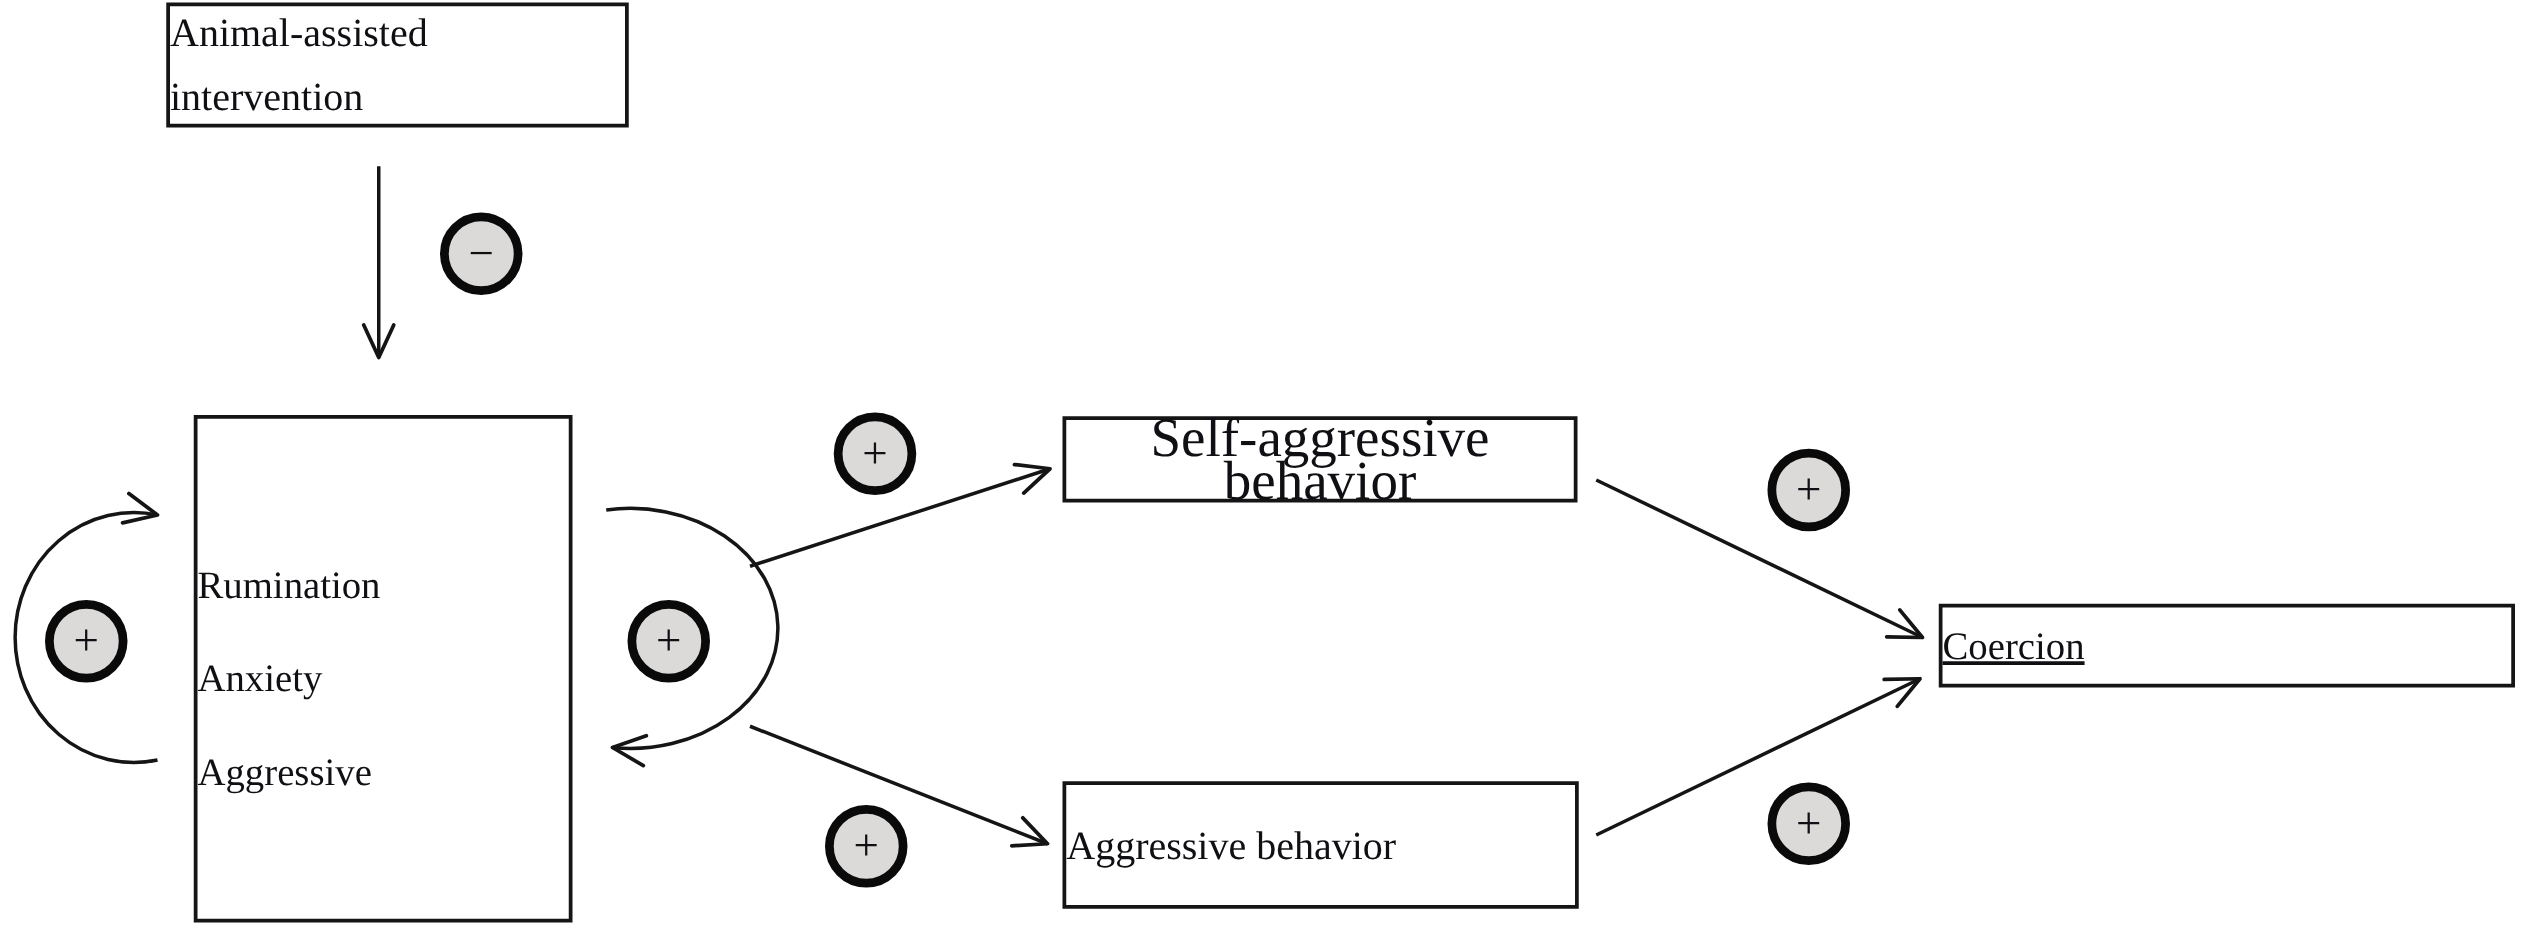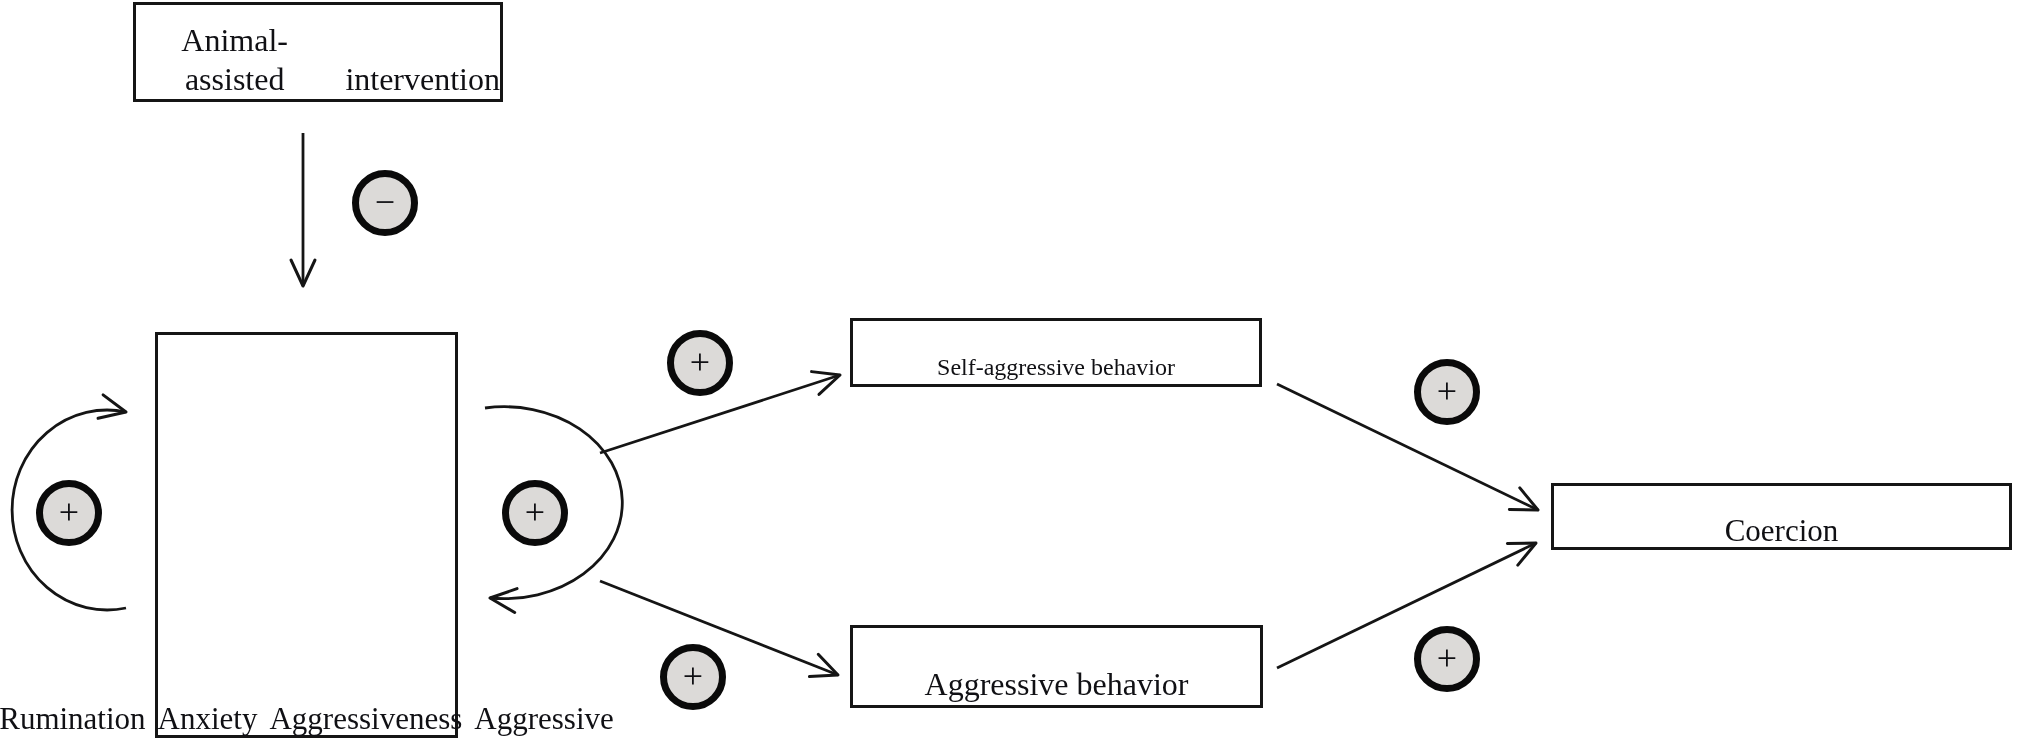--- a/index.html
+++ b/index.html
@@ -32,49 +32,49 @@
     stroke-width: 3px;
     stroke-linecap: round;
     stroke-linejoin: round;
   }
   .node {
     position: absolute;
     box-sizing: border-box;
     border: 3px solid var(--line-color, #151515);
     background: #ffffff;
     display: flex;
-    flex-direction: row;
-    align-items: flex-end;
+    flex-direction: column;
+    align-items: flex-start;
     justify-content: center;
     text-align: center;
     gap: 12px;
   }
   .node .line { display: block; }
   .node-intervention {
     left: 133px; top: 2px; width: 370px; height: 100px;
     font-size: 32px; line-height: 39px;
   }
   .node-symptoms {
     left: 155px; top: 332px; width: 303px; height: 406px;
     font-size: 31px; line-height: 32px;
     justify-content: center;
     padding-top: 16px;
     row-gap: 43px;
   }
   .node-self-aggressive {
-    left: 850px; top: 318px; width: 412px; height: 69px;
-    font-size: 24px; line-height: 34px;
+    left: 850px; top: 333px; width: 412px; height: 69px;
+    font-size: 44px; line-height: 34px;
   }
   .node-aggressive-others {
-    left: 850px; top: 625px; width: 413px; height: 83px;
+    left: 850px; top: 625px; width: 413px; height: 102px;
     font-size: 32px; line-height: 42px;
   }
   .node-coercion {
     left: 1551px; top: 483px; width: 461px; height: 67px;
-    font-size: 31px; line-height: 33px;
+    font-size: 31px; line-height: 33px; text-decoration: underline;
   }
   .sign {
     position: absolute;
     box-sizing: border-box;
     width: 66px; height: 66px;
     border: 7px solid var(--sign-border, #0a0a0a);
     border-radius: 50%;
     background: var(--sign-fill, #dcdad8);
     display: flex;
     align-items: center;
@@ -113,21 +113,20 @@
   </svg>
 
   <div class="node node-intervention">
     <span class="line">Animal-assisted</span>
     <span class="line">intervention</span>
   </div>
 
   <div class="node node-symptoms">
     <span class="line">Rumination</span>
     <span class="line">Anxiety</span>
-    <span class="line">Aggressiveness</span>
     <span class="line">Aggressive</span>
   </div>
 
   <div class="node node-self-aggressive">
     <span class="line">Self-aggressive behavior</span>
   </div>
 
   <div class="node node-aggressive-others">
     <span class="line">Aggressive behavior</span>
   </div>

